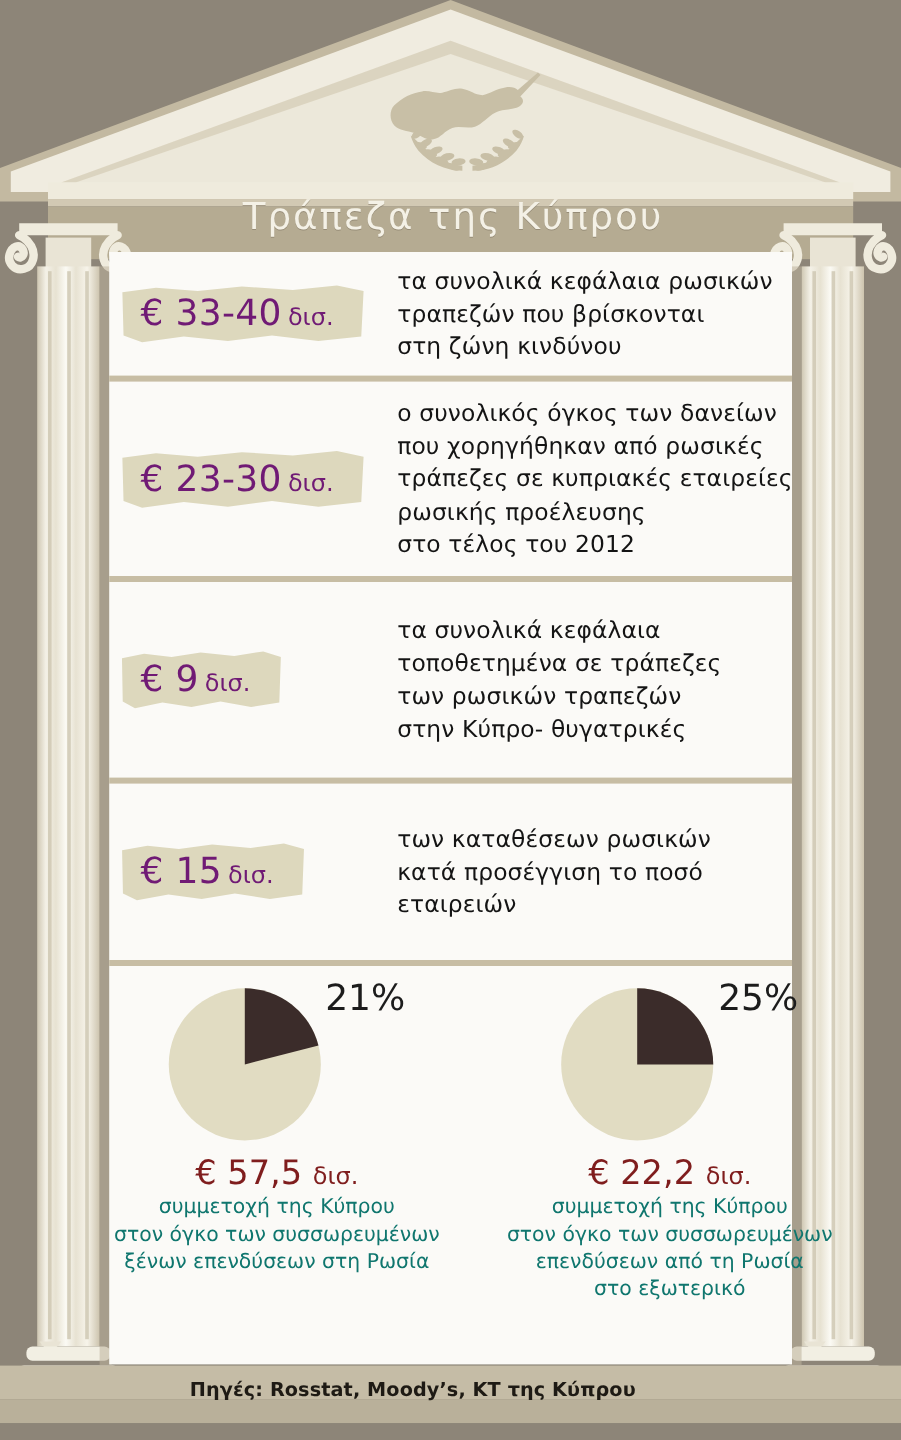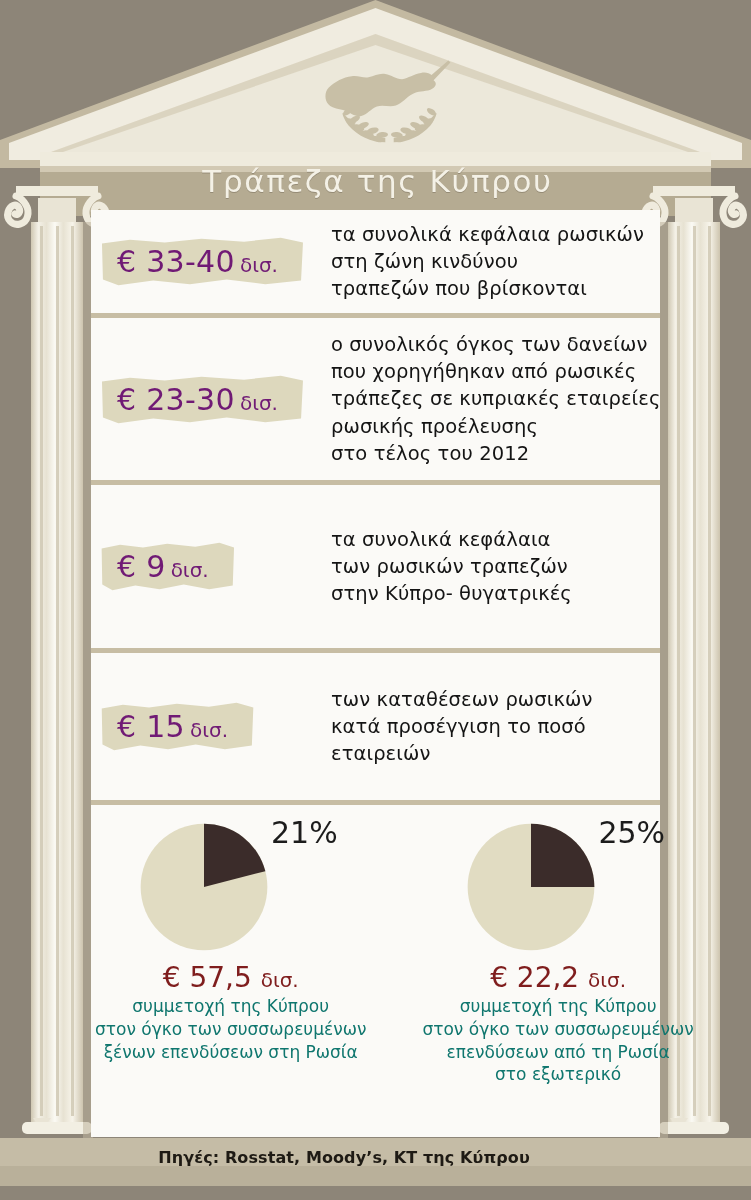--- a/index.html
+++ b/index.html
@@ -258,22 +258,22 @@
       <div class="amount-cell">
         <span class="tear">
           <svg class="tearbg" viewBox="0 0 210 56" preserveAspectRatio="none">
             <path d="M1 9 L30 5 L66 8 L104 4 L148 7 L186 3 L209 8 L207 48 L170 52 L130 47 L92 52 L54 48 L18 53 L2 47 Z" fill="#ddd8bd"></path>
           </svg>
           <span class="amt">€ 33-40</span><span class="unit">δισ.</span>
         </span>
       </div>
       <div class="desc-cell">
         <div>τα συνολικά κεφάλαια ρωσικών</div>
+        <div>τραπεζών που βρίσκονται</div>
         <div>στη ζώνη κινδύνου</div>
-        <div>τραπεζών που βρίσκονται</div>
       </div>
     </div>
 
     <div class="row" style="height:167px">
       <div class="amount-cell">
         <span class="tear">
           <svg class="tearbg" viewBox="0 0 210 56" preserveAspectRatio="none">
             <path d="M1 9 L30 5 L66 8 L104 4 L148 7 L186 3 L209 8 L207 48 L170 52 L130 47 L92 52 L54 48 L18 53 L2 47 Z" fill="#ddd8bd"></path>
           </svg>
           <span class="amt">€ 23-30</span><span class="unit">δισ.</span>
@@ -292,20 +292,21 @@
       <div class="amount-cell">
         <span class="tear">
           <svg class="tearbg" viewBox="0 0 210 56" preserveAspectRatio="none">
             <path d="M1 9 L30 5 L66 8 L104 4 L148 7 L186 3 L209 8 L207 48 L170 52 L130 47 L92 52 L54 48 L18 53 L2 47 Z" fill="#ddd8bd"></path>
           </svg>
           <span class="amt">€ 9</span><span class="unit">δισ.</span>
         </span>
       </div>
       <div class="desc-cell">
         <div>τα συνολικά κεφάλαια</div>
+        <div>τοποθετημένα σε τράπεζες</div>
         <div>των ρωσικών τραπεζών</div>
         <div>στην Κύπρο- θυγατρικές</div>
       </div>
     </div>
 
     <div class="row" style="height:152px">
       <div class="amount-cell">
         <span class="tear">
           <svg class="tearbg" viewBox="0 0 210 56" preserveAspectRatio="none">
             <path d="M1 9 L30 5 L66 8 L104 4 L148 7 L186 3 L209 8 L207 48 L170 52 L130 47 L92 52 L54 48 L18 53 L2 47 Z" fill="#ddd8bd"></path>

